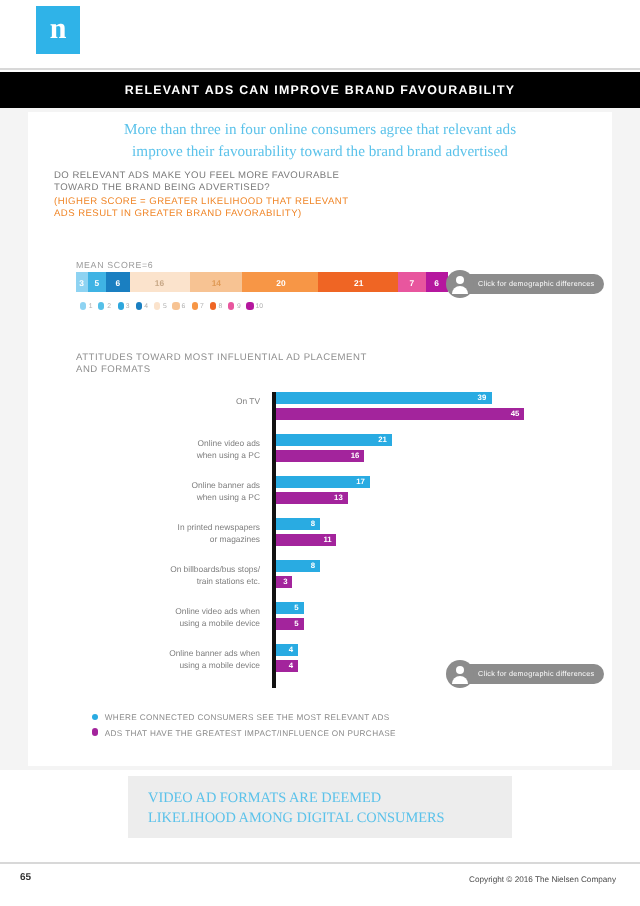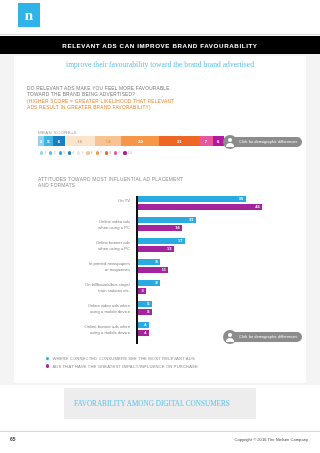--- a/index.html
+++ b/index.html
@@ -150,20 +150,21 @@
   <div class="logo-rule"></div>
 
   <div class="title-banner">
     <span>RELEVANT ADS CAN IMPROVE BRAND FAVOURABILITY</span>
   </div>
 
   <div class="body-panel"></div>
   <div class="body-inner"></div>
 
   <div class="headline">
+    <div>More than three in four online consumers agree that relevant ads</div>
     <div>improve their favourability toward the brand brand advertised</div>
   </div>
 
   <div class="qblock">
     <div class="q">DO RELEVANT ADS MAKE YOU FEEL MORE FAVOURABLE</div>
     <div class="q">TOWARD THE BRAND BEING ADVERTISED?</div>
     <div class="qo">(HIGHER SCORE = GREATER LIKELIHOOD THAT RELEVANT</div>
     <div class="qo">ADS RESULT IN GREATER BRAND FAVORABILITY)</div>
   </div>
 
@@ -351,20 +352,21 @@
 
   <div class="demo-pill demo-2">
     <div class="demo-circle">
       <div class="head"></div>
         <div class="body"></div>
     </div>
     <div class="demo-text">Click for demographic differences</div>
   </div>
 
   <div class="callout">
-    <div>FAVORABILITY AMONG DIGITAL CONSUMERS</div>
+    <div>VIDEO AD FORMATS ARE DEEMED</div>
+    <div>LIKELIHOOD AMONG DIGITAL CONSUMERS</div>
   </div>
 
   <div class="foot-rule"></div>
   <div class="pageno">65</div>
   <div class="copyright">Copyright © 2016 The Nielsen Company</div>
 
 </div>
 
 </body></html>

